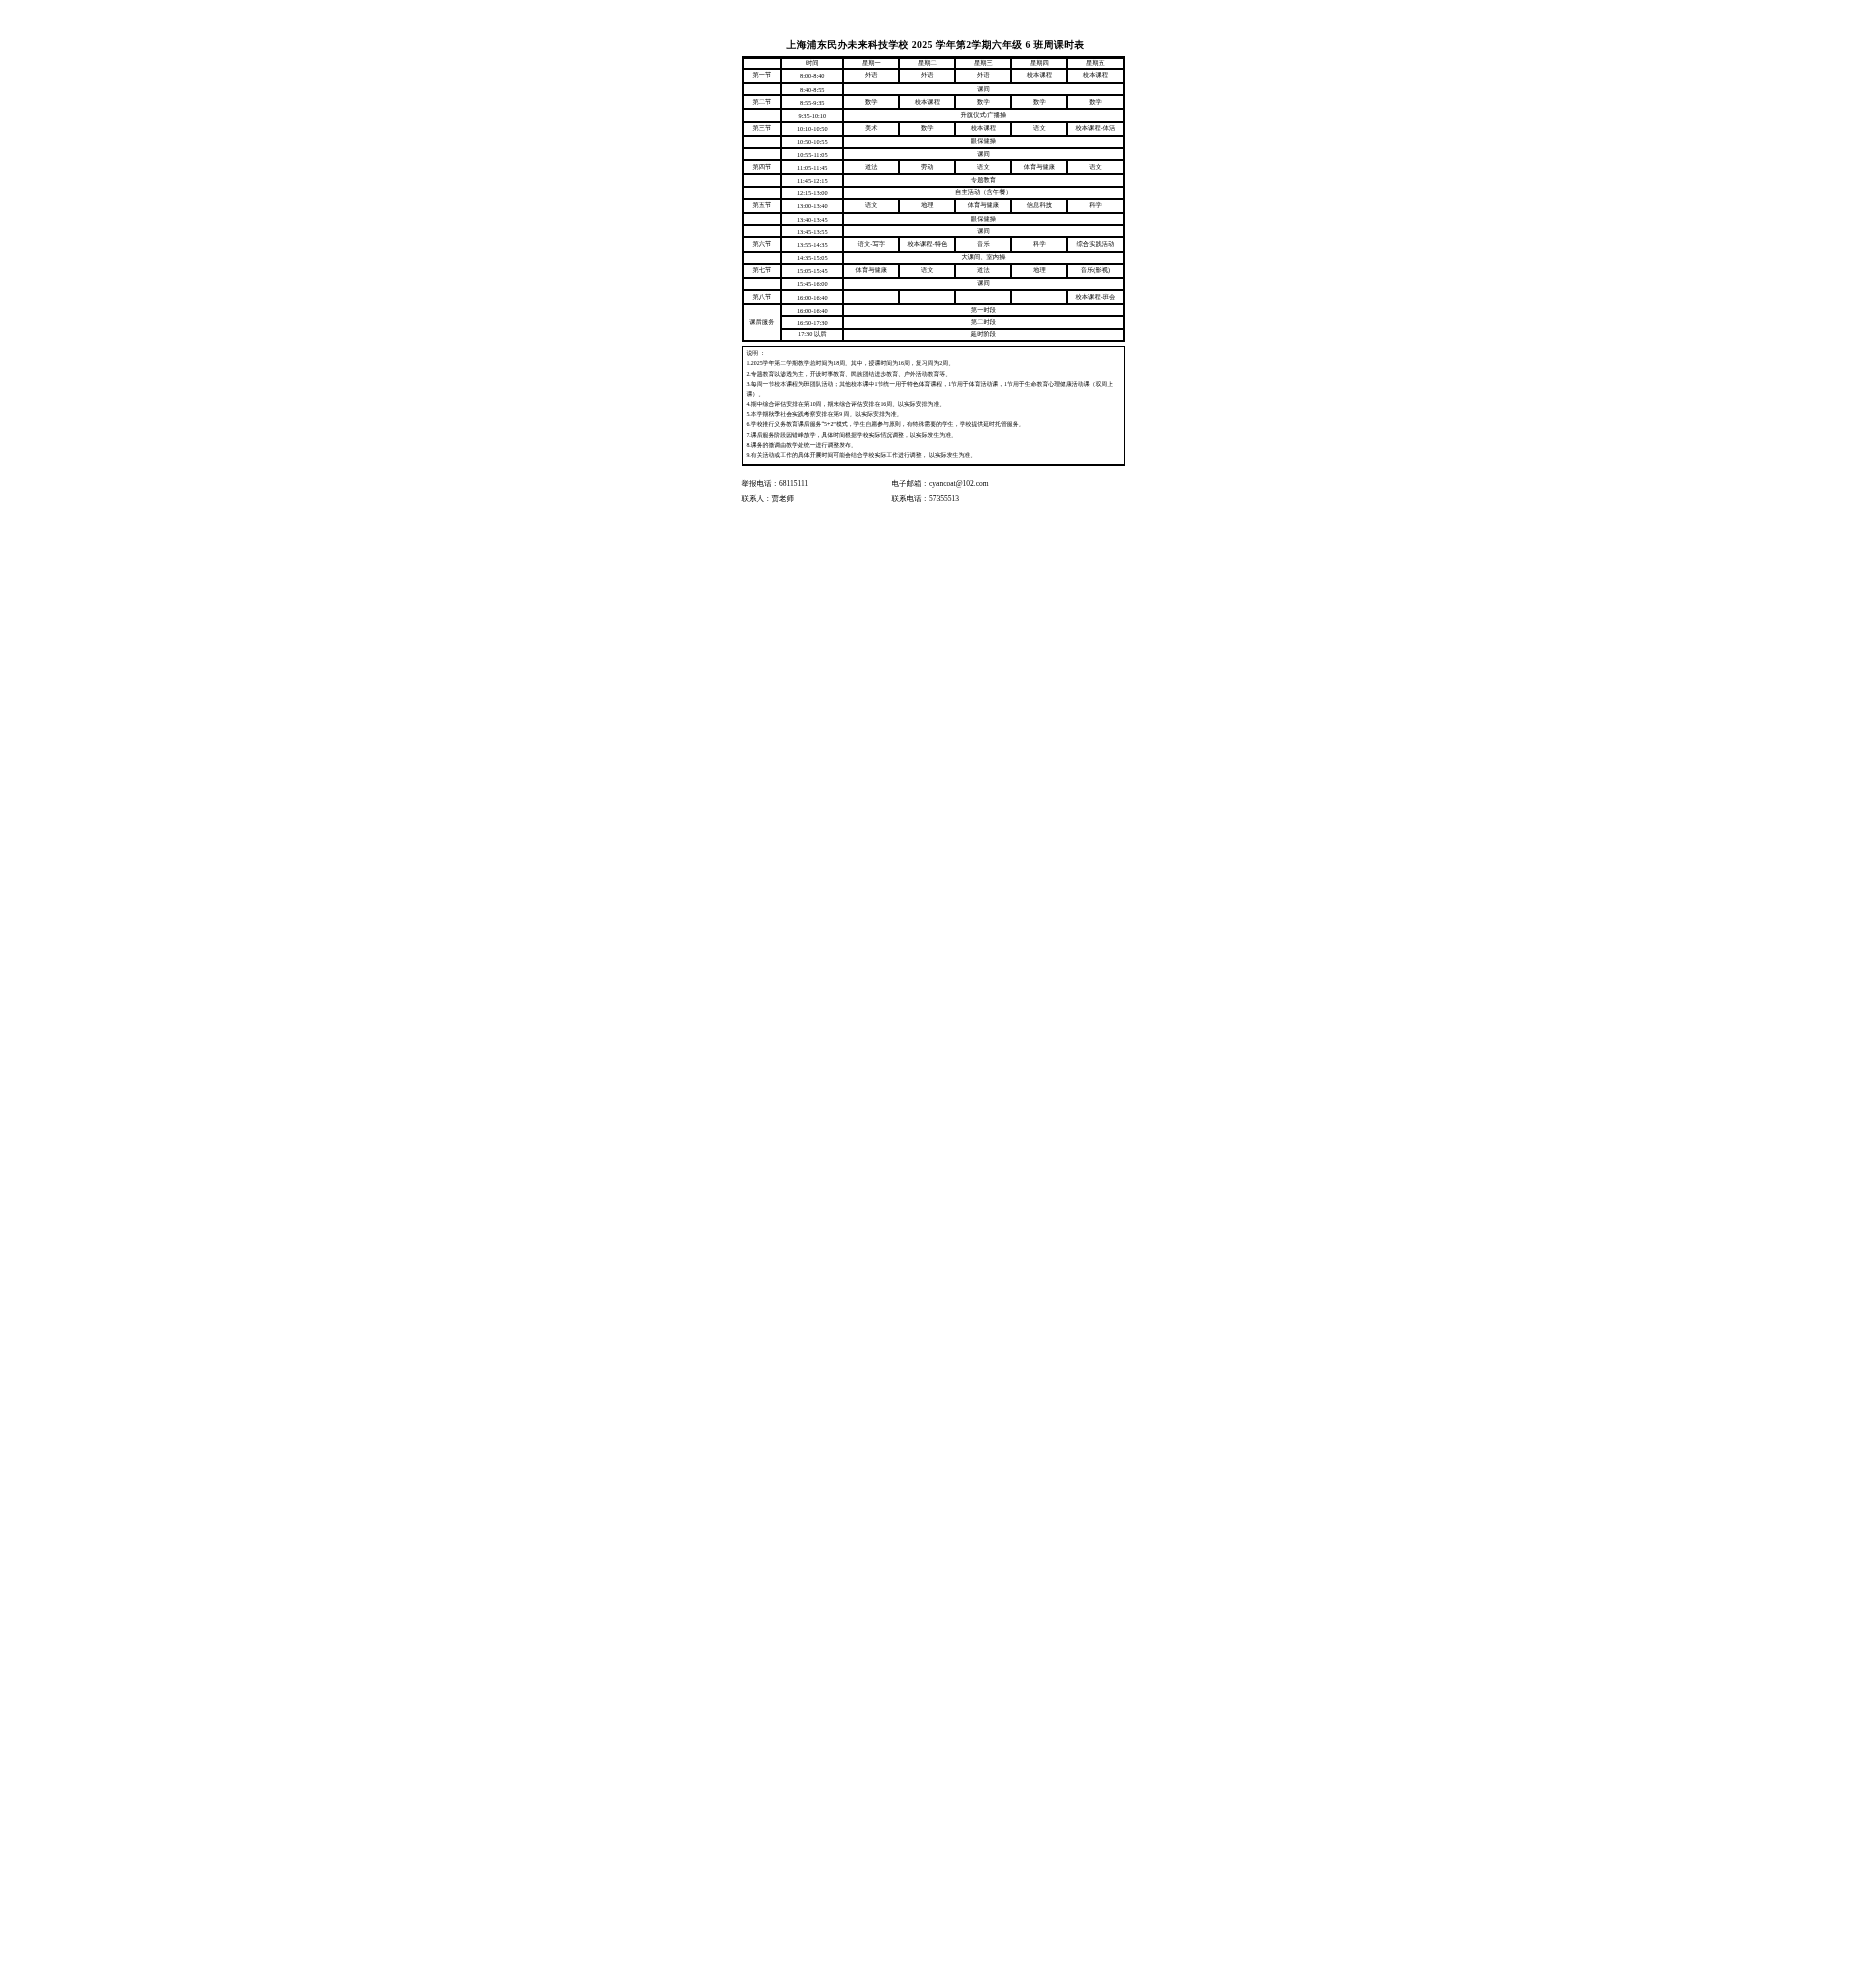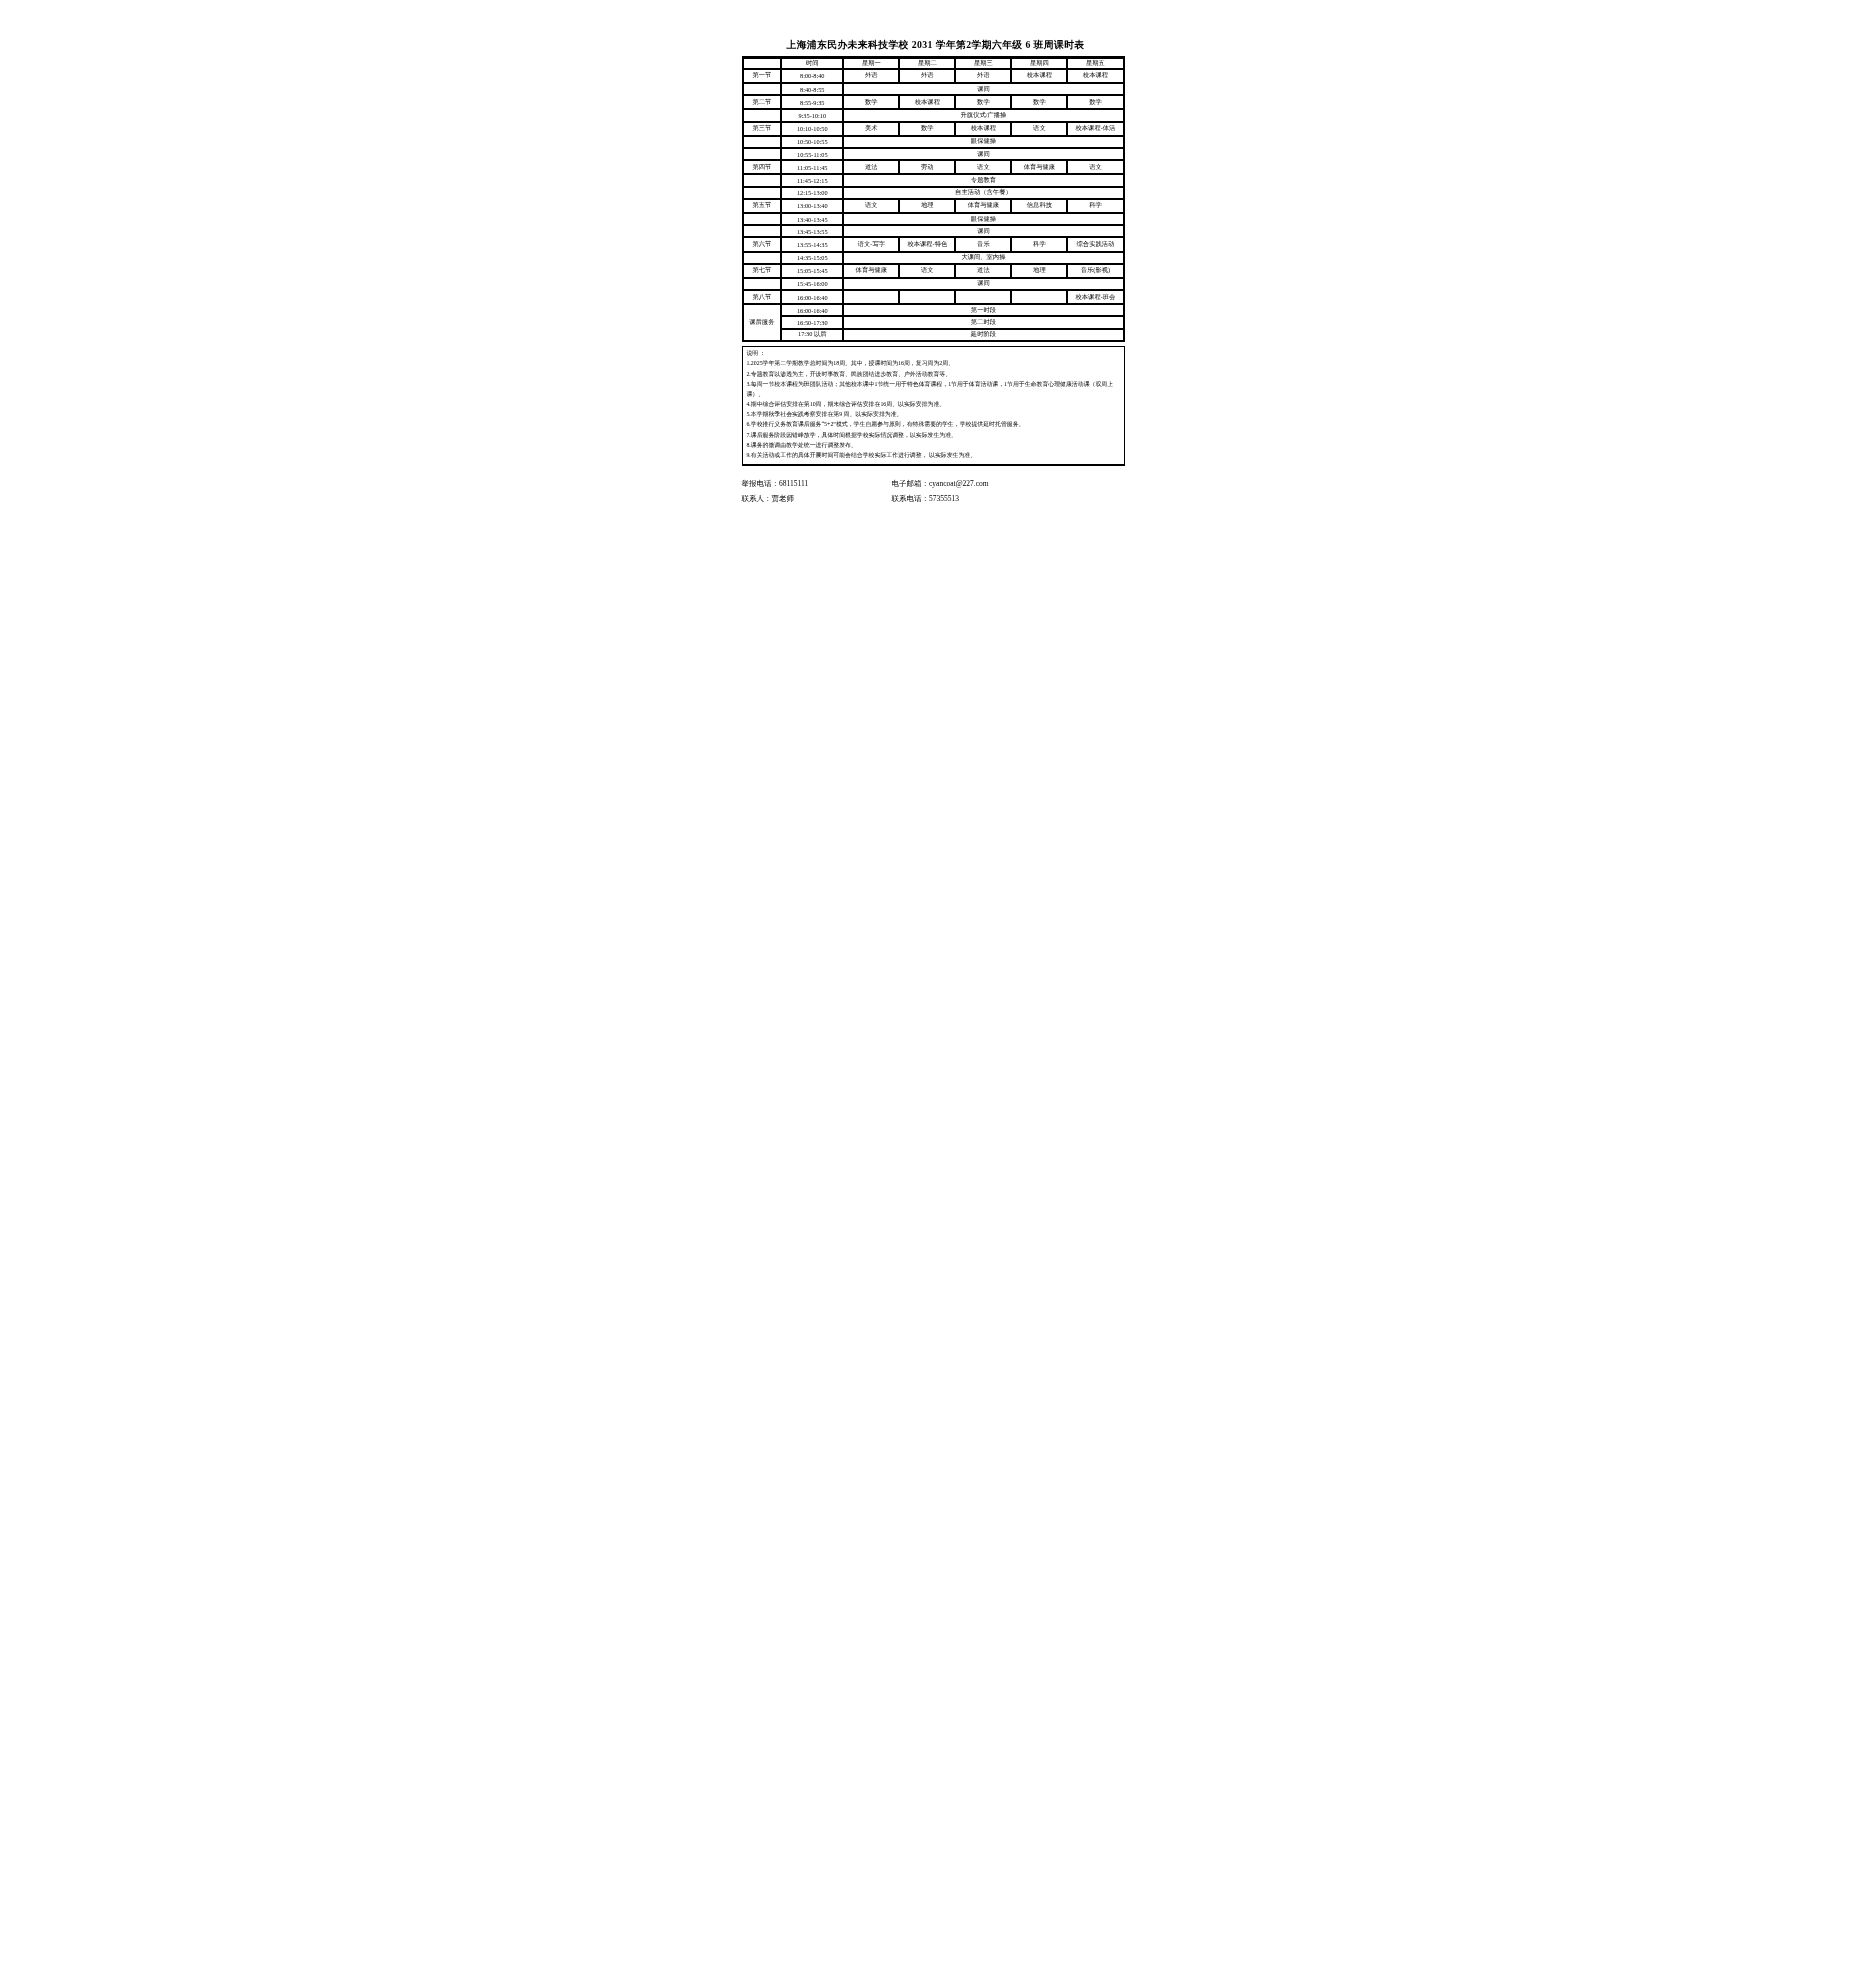--- a/index.html
+++ b/index.html
@@ -60,21 +60,21 @@
     font-size:7.5px;
   }
   .contact-row{display:flex;margin-bottom:4.7px;}
   .contact-row .c-left{width:150px;}
 </style>
 </head>
 <body>
 
 <div class="page">
 
-  <h1 class="doc-title">上海浦东民办未来科技学校 2031 学年第2学期六年级 6 班周课时表</h1>
+  <h1 class="doc-title">上海浦东民办未来科技学校 2025 学年第2学期六年级 6 班周课时表</h1>
 
   <table class="timetable" id="timetable">
     <colgroup>
       <col style="width:38px">
       <col style="width:61px">
       <col style="width:55px">
       <col style="width:55px">
       <col style="width:55px">
       <col style="width:55px">
       <col style="width:55px">
@@ -236,21 +236,21 @@
     <p>5.本学期秋季社会实践考察安排在第9 周。以实际安排为准。</p>
     <p>6.学校推行义务教育课后服务“5+2”模式，学生自愿参与原则，有特殊需要的学生，学校提供延时托管服务。</p>
     <p>7.课后服务阶段因错峰放学，具体时间根据学校实际情况调整，以实际发生为准。</p>
     <p>8.课务的微调由教学处统一进行调整发布。</p>
     <p>9.有关活动或工作的具体开展时间可能会结合学校实际工作进行调整， 以实际发生为准。</p>
   </div>
 
   <div class="contacts">
     <div class="contact-row">
       <span class="c-left">举报电话：68115111</span>
-      <span>电子邮箱：cyancoat@227.com</span>
+      <span>电子邮箱：cyancoat@102.com</span>
     </div>
     <div class="contact-row">
       <span class="c-left">联系人：贾老师</span>
       <span>联系电话：57355513</span>
     </div>
   </div>
 
 </div>
 
 

